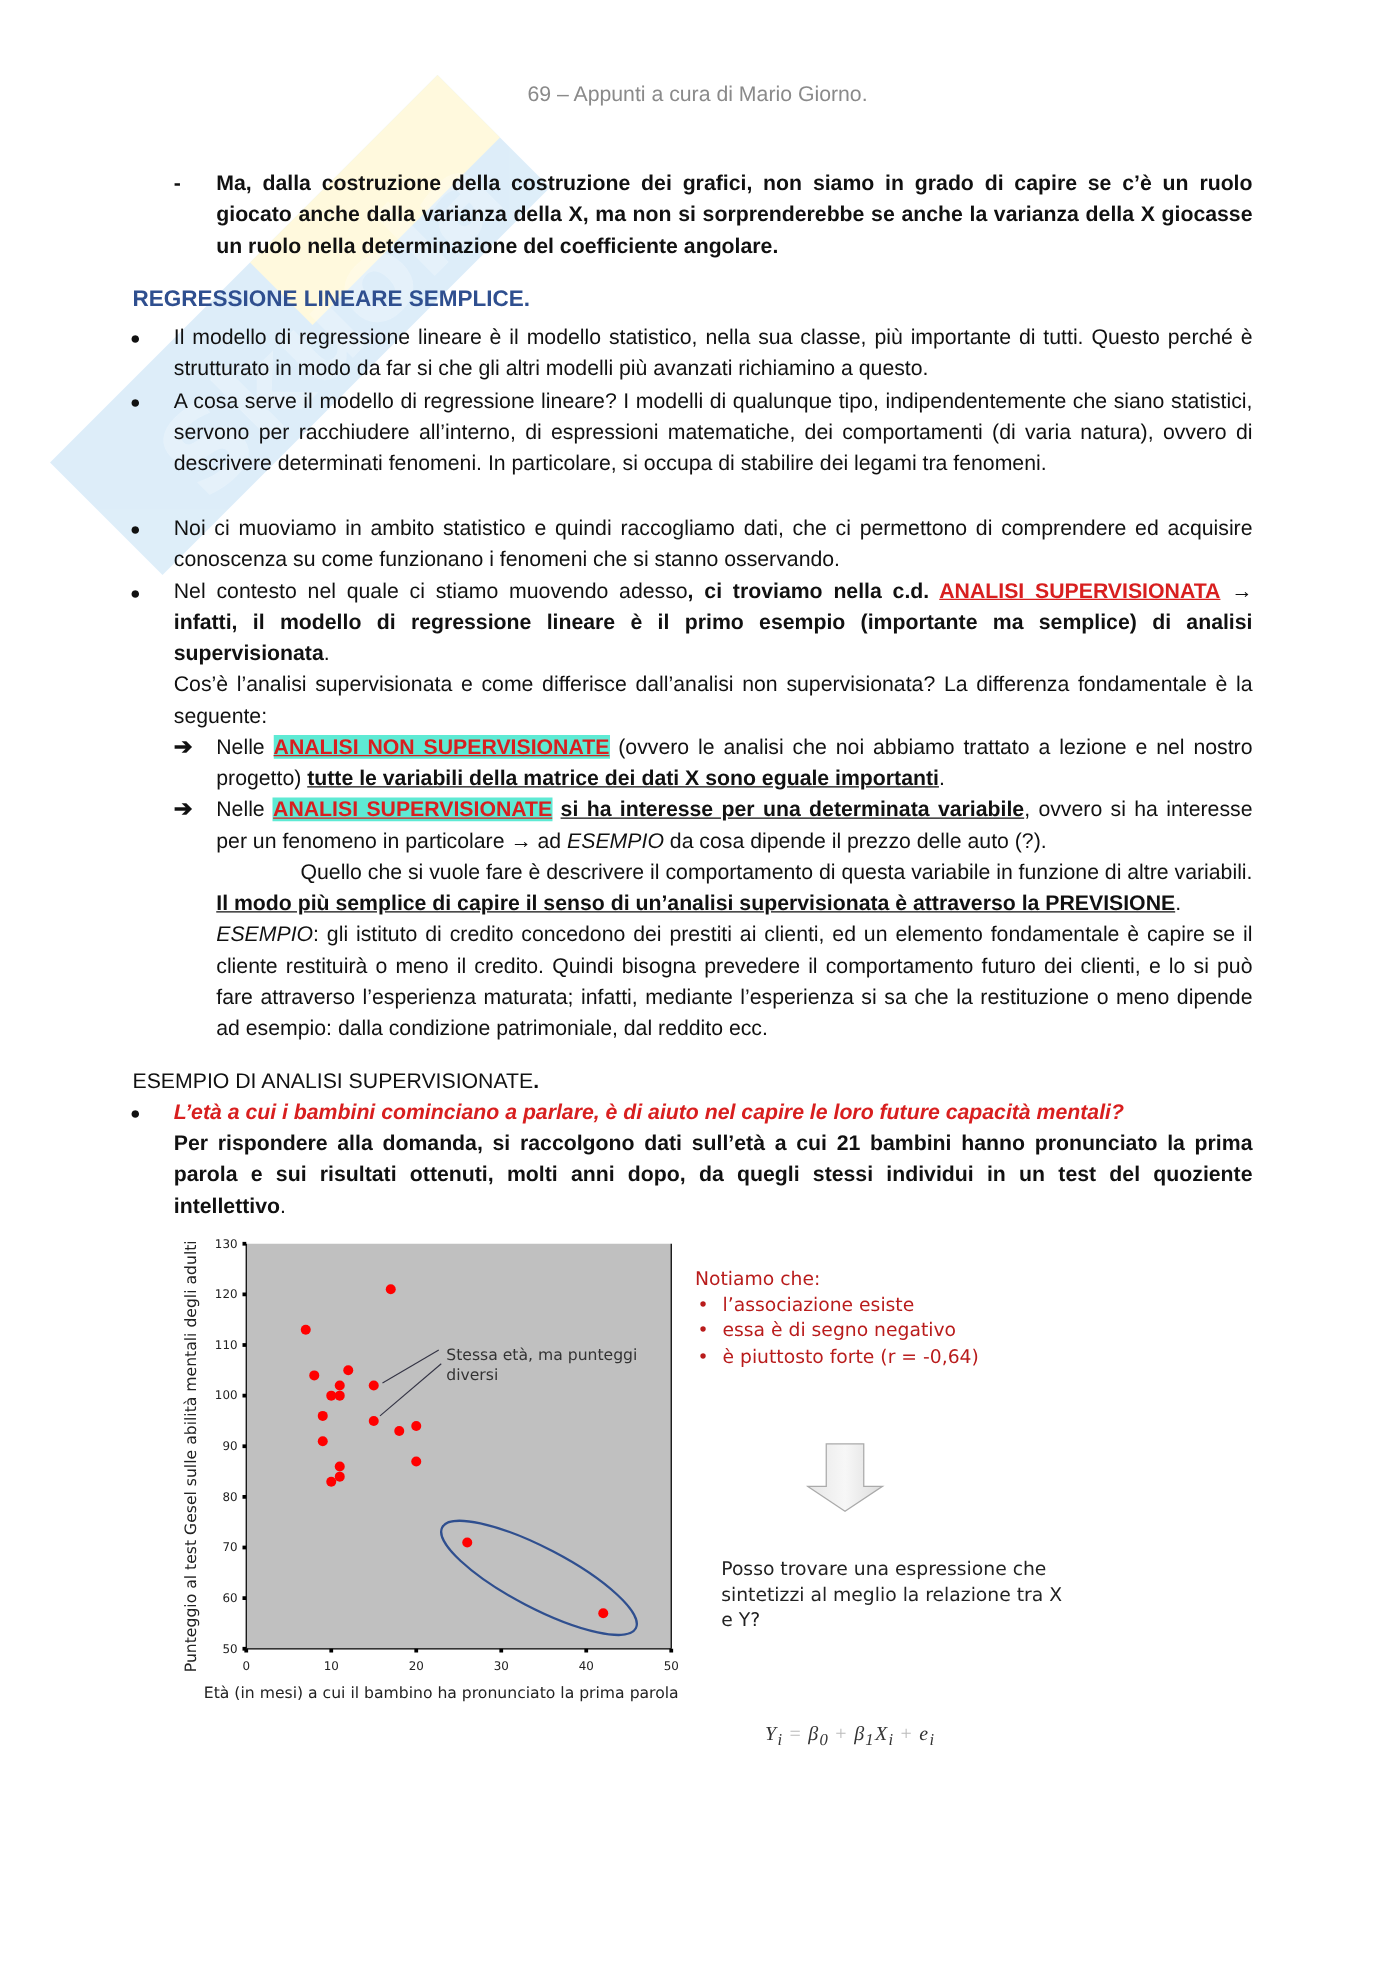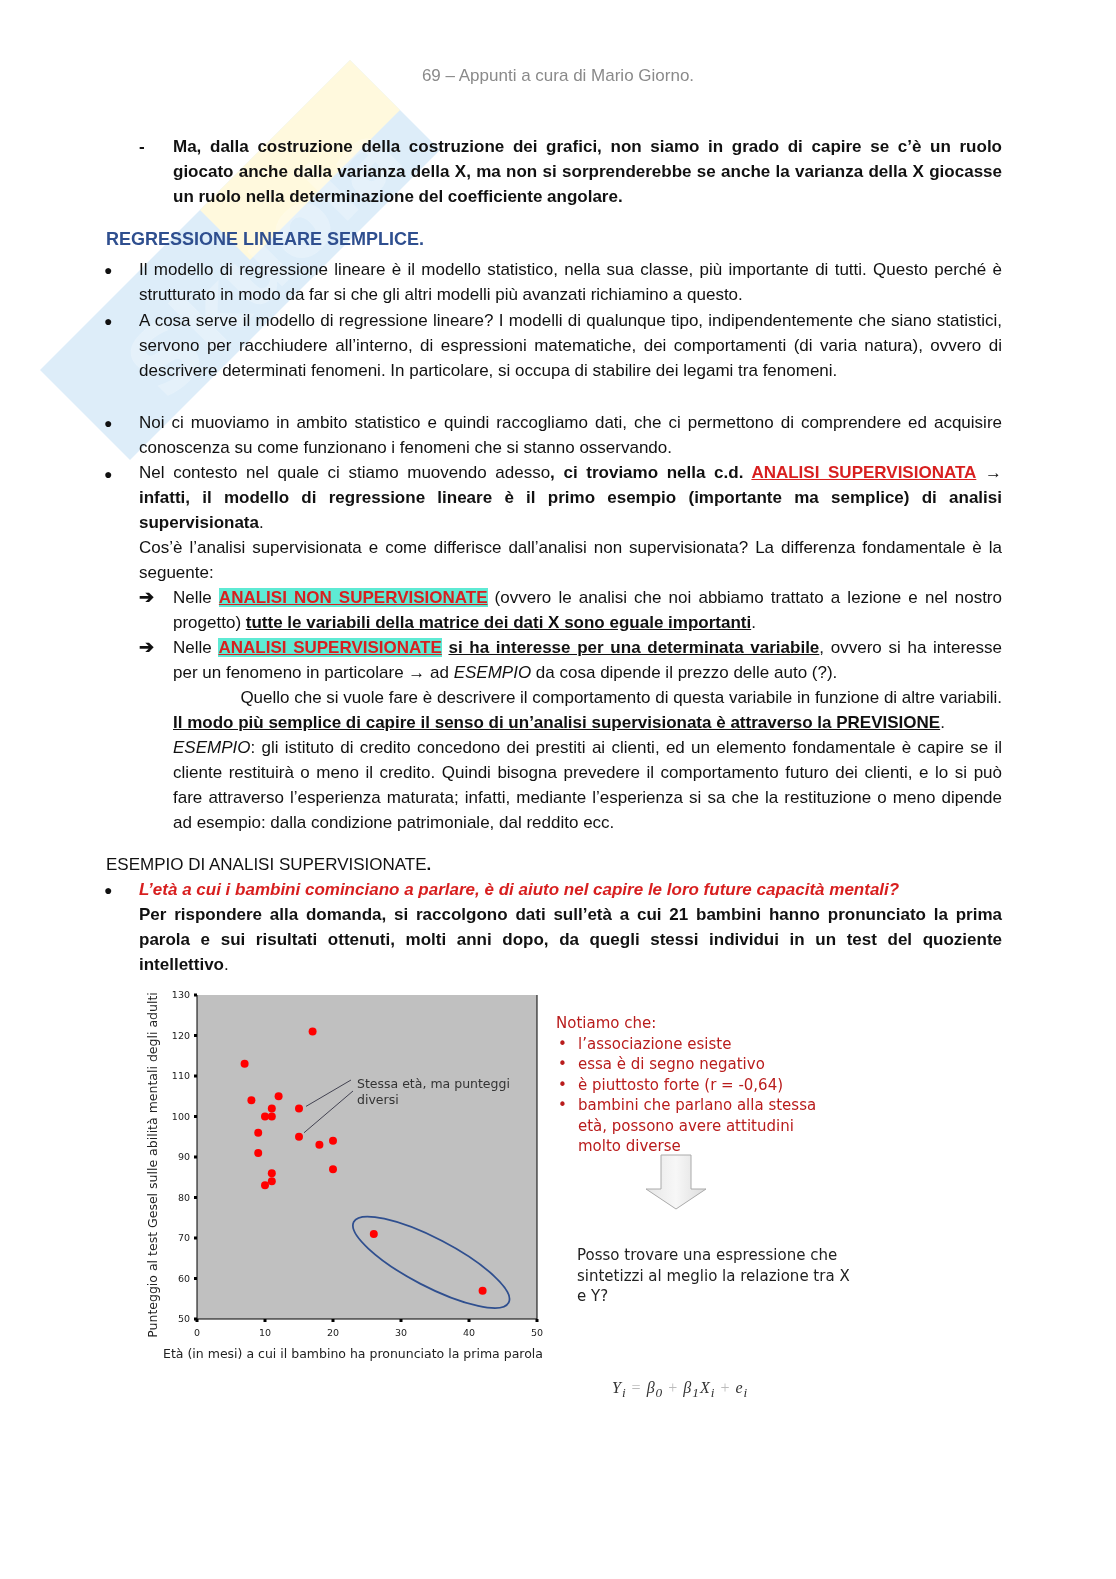--- a/index.html
+++ b/index.html
@@ -171,21 +171,20 @@
   <text id="ylabel" transform="translate(17,185) rotate(-90)" text-anchor="middle" font-size="12.5" fill="#222">Punteggio al test Gesel sulle abilità mentali degli adulti</text>
   <text id="xlabel" x="213" y="378" text-anchor="middle" font-size="12.5" fill="#222">Età (in mesi) a cui il bambino ha pronunciato la prima parola</text>
 </svg>
 
 <div class="right-notes">
   <div>Notiamo che:</div>
   <ul>
     <li>l’associazione esiste</li>
     <li>essa è di segno negativo</li>
     <li>è piuttosto forte (r = -0,64)</li>
-    <li style="width:240px;">bambini che parlano alla stessa età, possono avere attitudini molto diverse</li>
   </ul>
 </div>
 
 <svg class="down-arrow" width="64" height="58" viewBox="0 0 64 58">
   <defs>
     <linearGradient id="ag" x1="0" x2="1">
       <stop offset="0" stop-color="#e6e6e6"></stop>
         <stop offset="0.5" stop-color="#f7f7f7"></stop>
         <stop offset="1" stop-color="#dcdcdc"></stop>
     </linearGradient>

